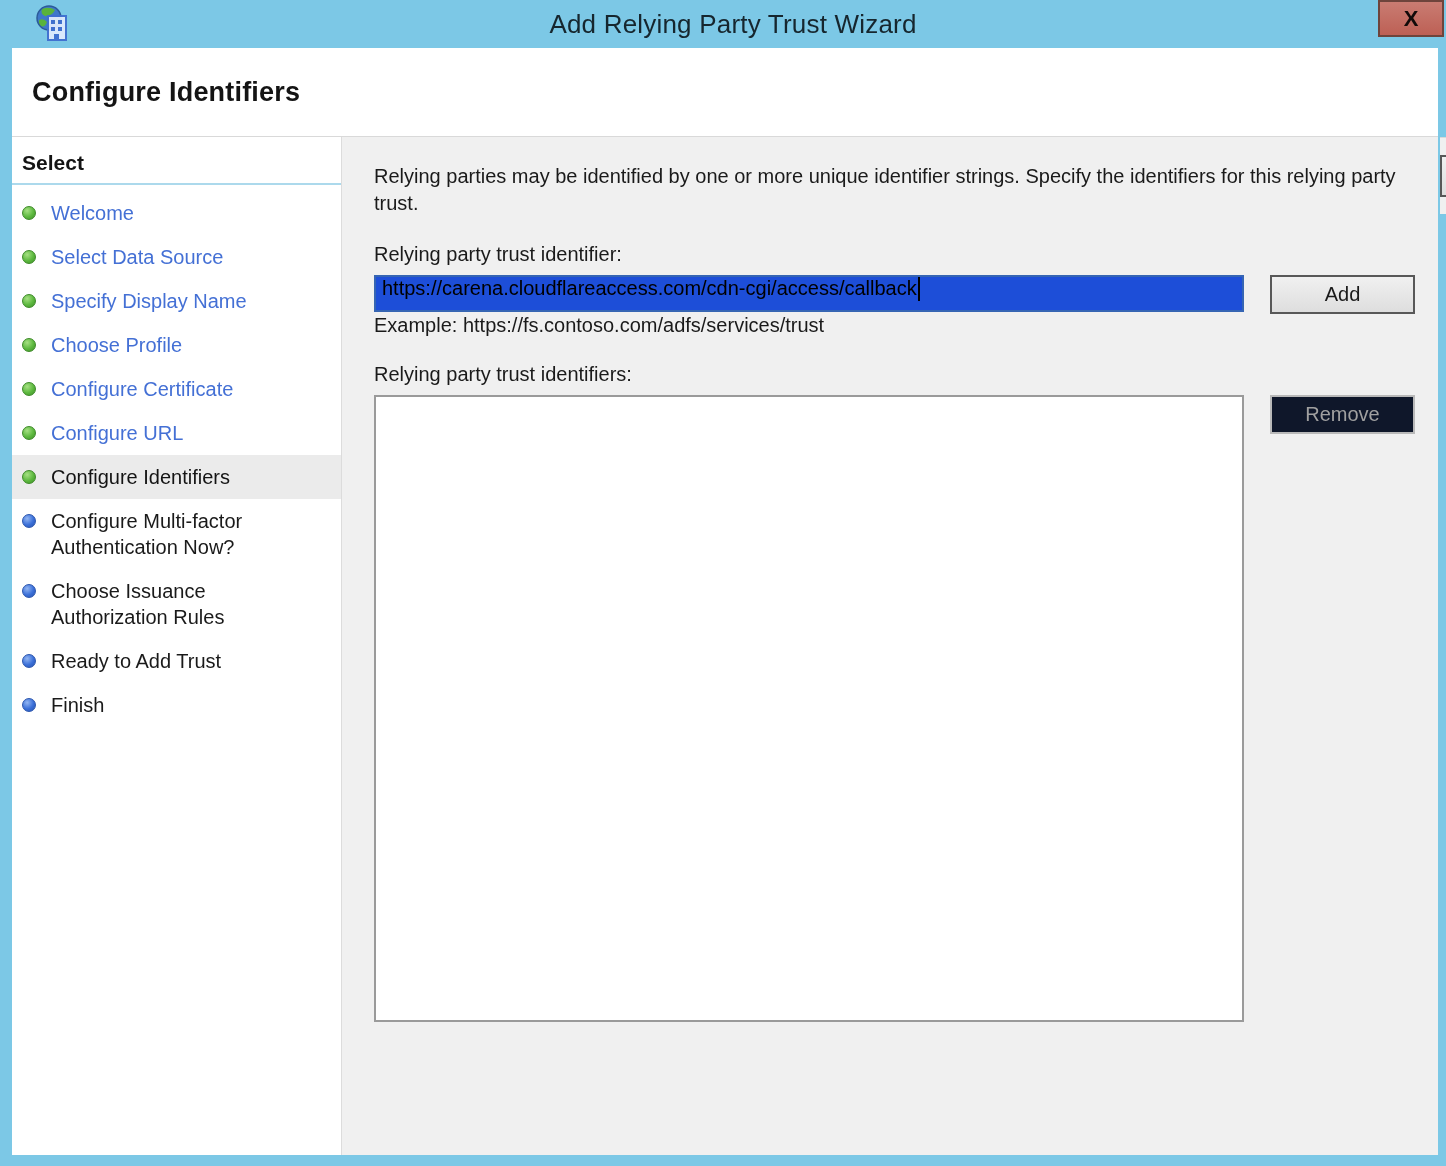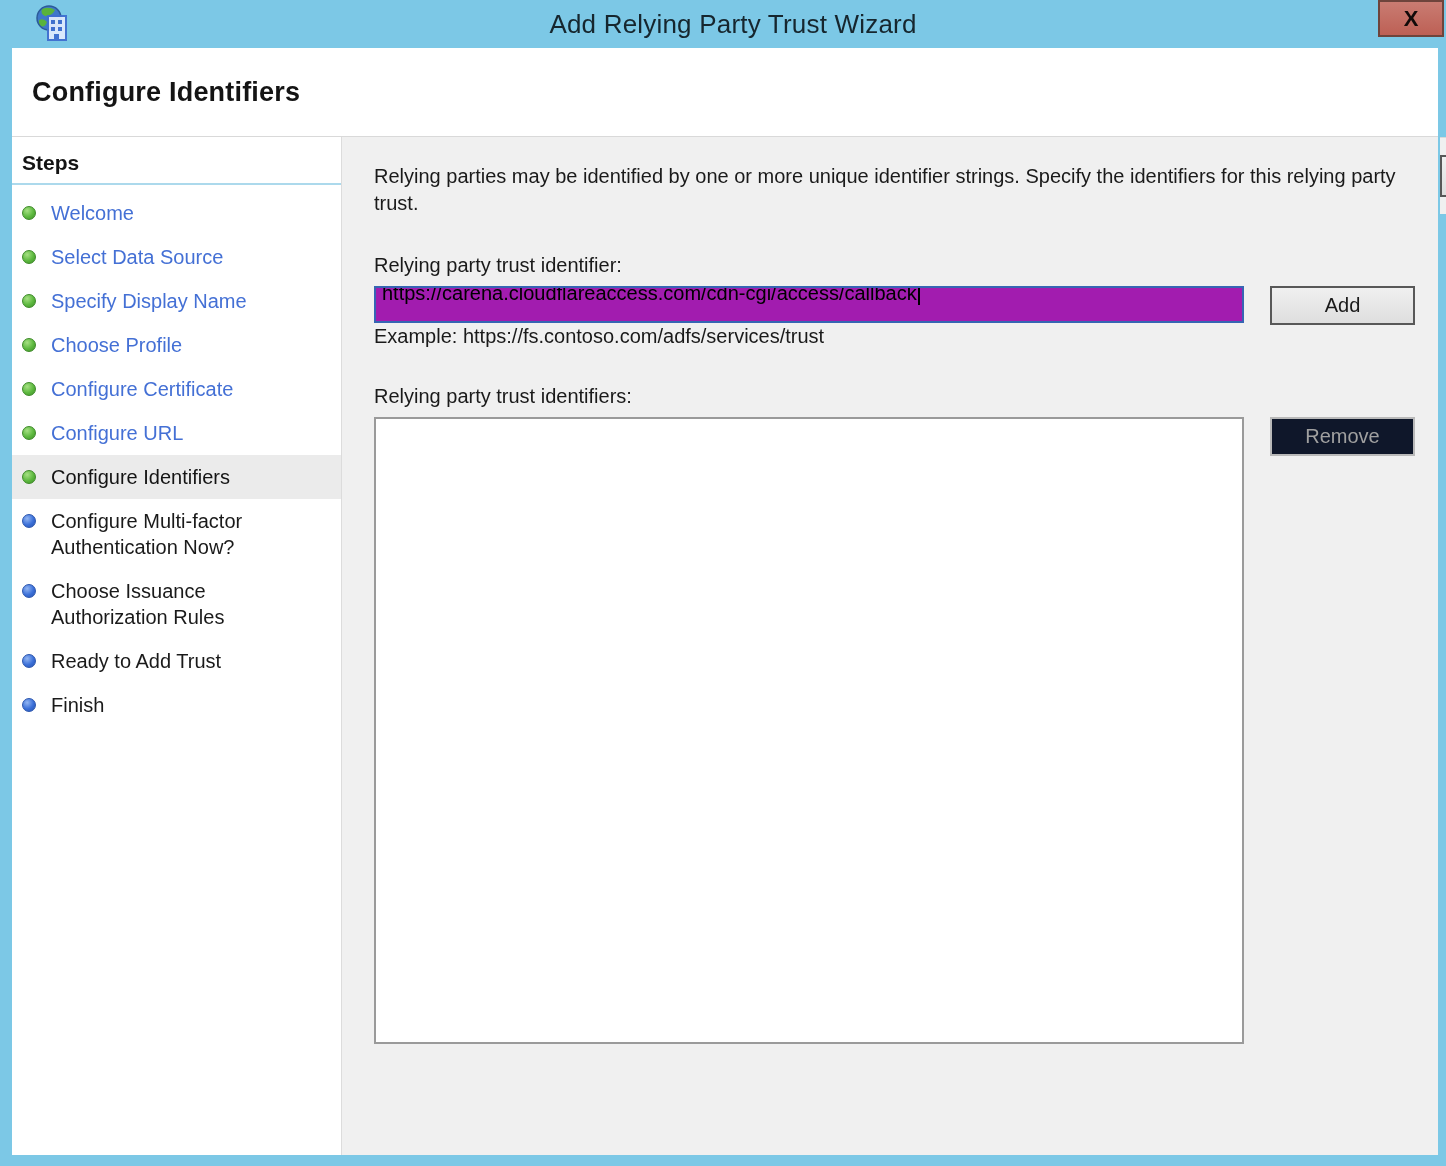--- a/index.html
+++ b/index.html
@@ -84,30 +84,30 @@
   
   .main {
     flex: 1; background: #f0f0f0;
     border-left: 1px solid #dcdcdc;
     display: flex; flex-direction: row; min-width: 0;
   }
   .main-content { flex: 1; padding: 26px 25px 0 32px; }
 
   .intro { font-size: 20px; color: #1a1a1a; line-height: 27px; max-width: 1030px; }
 
-  .field-label { font-size: 20px; color: #1a1a1a; margin-top: 37px; margin-bottom: 9px; }
+  .field-label { font-size: 20px; color: #1a1a1a; margin-top: 26px; margin-bottom: 9px; }
 
   .input-row { display: flex; align-items: flex-start; }
   .text-input {
     width: 870px; height: 37px;
-    background: #a21caf;
+    background: #1d4ed8;
     border: 2px solid #3665b3;
     font-size: 20px; color: #000;
-    display: flex; align-items: flex-end;
-    padding: 16px 6px;
+    display: flex; align-items: flex-start;
+    padding: 0 6px;
     white-space: nowrap; overflow: hidden;
     cursor: text;
   }
   .caret { display: inline-block; width: 2px; height: 24px; background: #000; margin-left: 1px; }
 
   .btn {
     font-size: 20px; color: #1a1a1a;
     background: linear-gradient(#f0f0f0, #dedede);
     border: 2px solid #585858;
     display: flex; align-items: center; justify-content: center;
@@ -170,21 +170,21 @@
 
   <div class="frame">
 
     <div class="page-header">
       <h1>Configure Identifiers</h1>
     </div>
 
     <div class="body-row">
 
       <div class="sidebar">
-        <div class="steps-heading">Steps</div>
+        <div class="steps-heading">Select</div>
         <div id="steps-list">
             <div class="step link-step">
               <span class="dot done"></span>
               <span class="step-label">Welcome</span>
             </div>
             <div class="step link-step">
               <span class="dot done"></span>
               <span class="step-label">Select Data Source</span>
             </div>
             <div class="step link-step">

